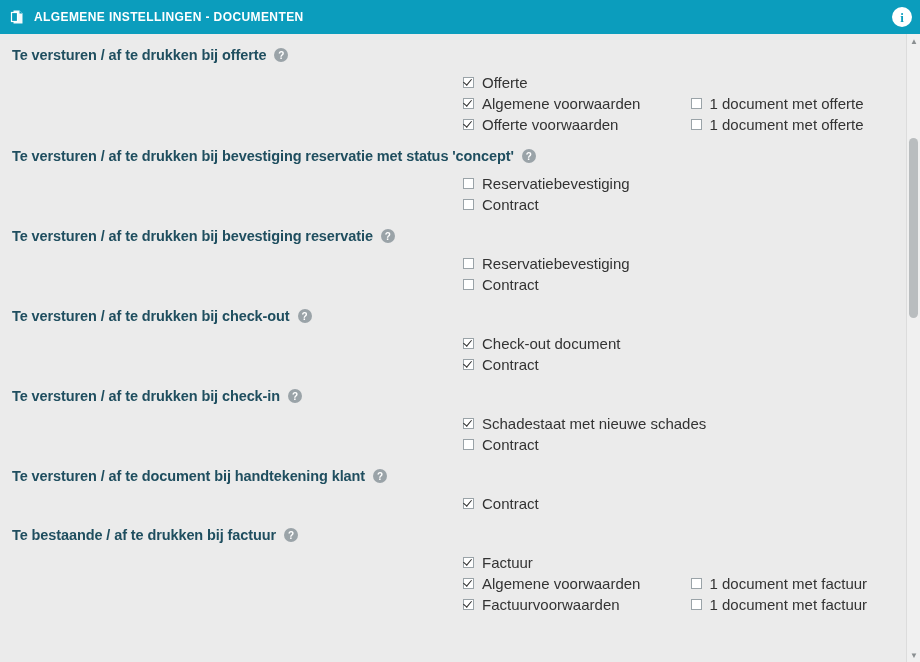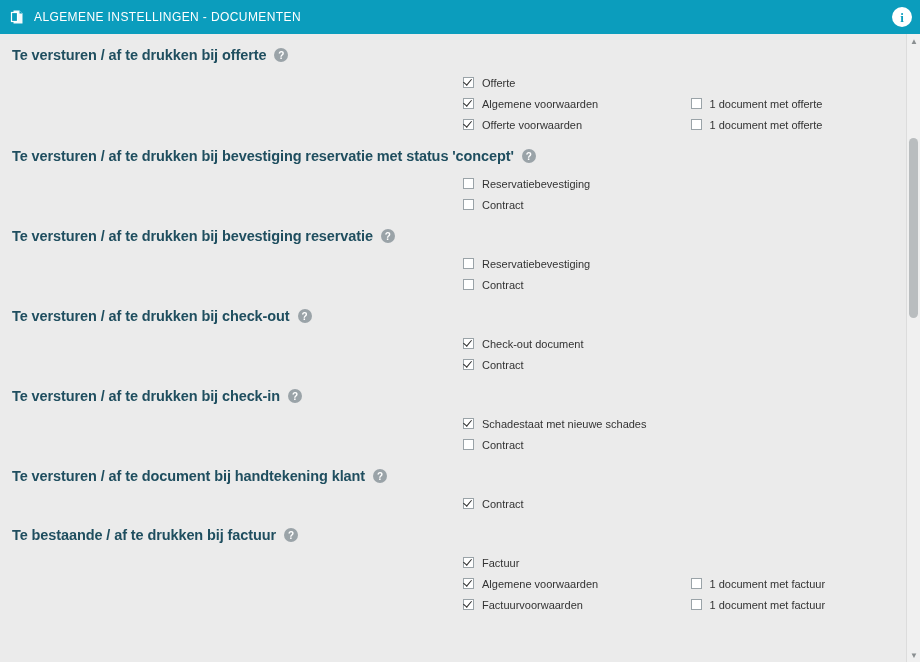--- a/index.html
+++ b/index.html
@@ -27,21 +27,21 @@
   }
   .titlebar .doc-icon {
     width: 16px; height: 16px;
     margin-right: 8px;
     position: relative;
     flex: 0 0 auto;
   }
   .titlebar .doc-icon svg { display: block; }
   .titlebar .title {
     font-size: 12px;
-    font-weight: normal;
+    font-weight: bold;
     letter-spacing: 0.4px;
     text-transform: uppercase;
     white-space: nowrap;
   }
   .titlebar .spacer { flex: 1 1 auto; }
   .info-btn {
     width: 20px; height: 20px;
     border-radius: 50%;
     background: #ffffff;
     color: #0b9dbd;
@@ -132,21 +132,21 @@
   .cb.checked::after {
     content: "";
     position: absolute;
     left: 1px; top: -1px;
     width: 4px; height: 7px;
     border-right: 1.6px solid #2b2b2b;
     border-bottom: 1.6px solid #2b2b2b;
     transform: rotate(40deg);
   }
   .cb-label {
-    font-size: 11px;
+    font-size: 15px;
     color: #333333;
     white-space: nowrap;
   }
 
   
   .scrollbar {
     position: absolute;
     top: 34px; right: 0;
     width: 14px;
     height: 628px;

